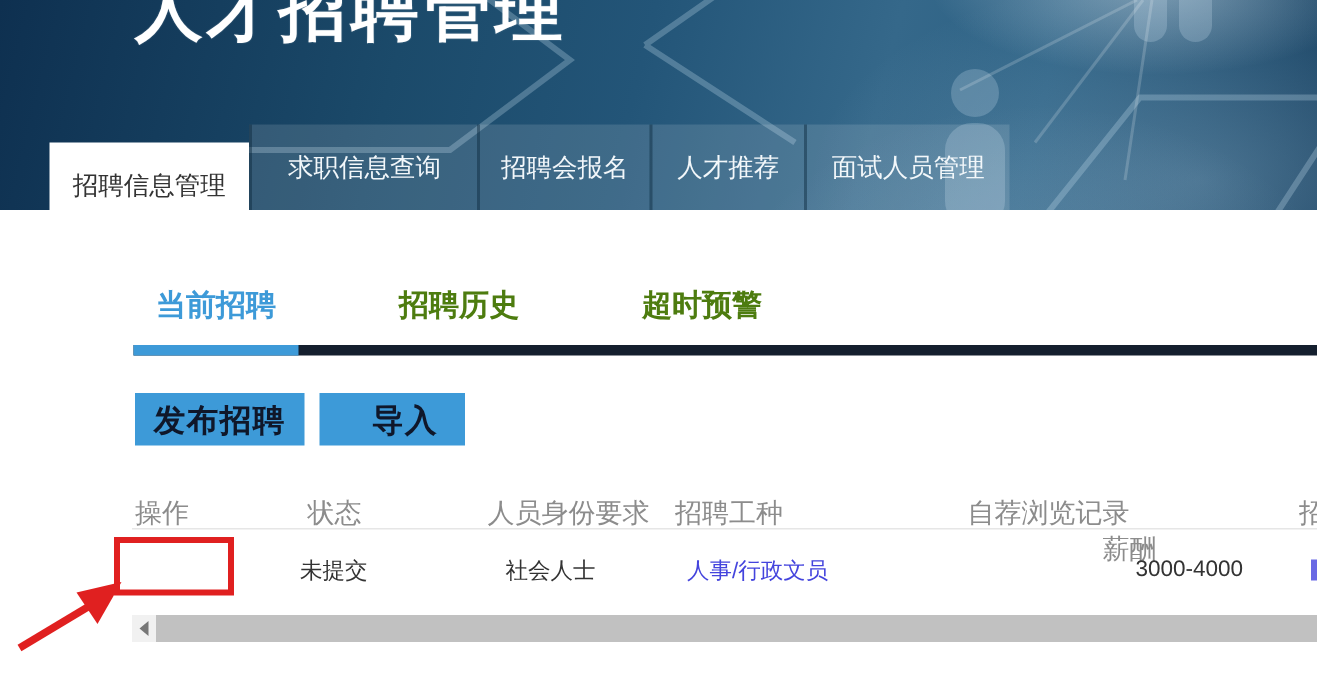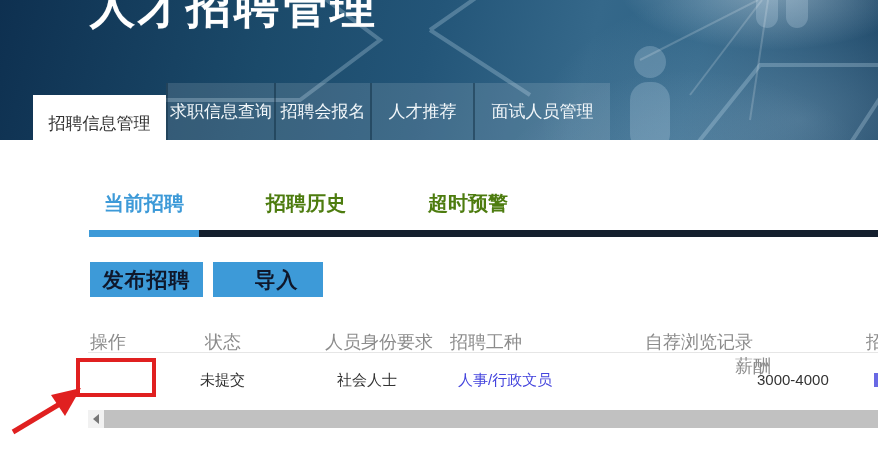--- a/index.html
+++ b/index.html
@@ -22,40 +22,40 @@
   
   .tabbar { position:absolute; left:33px; top:83px; height:57px; display:flex; }
   .tab {
     height:57px; display:flex; align-items:center; justify-content:center;
     font-size:17px; color:#f2f7fa; cursor:pointer;
     background:rgba(255,255,255,0.13); border-left:2px solid rgba(10,40,60,0.45);
     white-space:nowrap;
   }
   .tab:first-child { border-left:none; }
   .tab.active { background:#ffffff; color:#333333; }
-  .tab-w1{width:133px;margin-top:12px;} .tab-w2{width:108px;} .tab-w3{width:96px;} .tab-w4{width:103px;} .tab-w5{width:137px;}
+  .tab-w1{width:133px;margin-top:12px;} .tab-w2{width:152px;} .tab-w3{width:115px;} .tab-w4{width:103px;} .tab-w5{width:137px;}
 
   
   .subtabs { position:absolute; left:89px; top:190px; display:flex; }
   .subtab {
     width:110px; margin-right:52px; text-align:center;
     font-size:20px; font-weight:bold; color:#4d7c0f; cursor:pointer; white-space:nowrap;
   }
   .subtab.active { color:#3d9ad8; }
   .subtab-line { position:absolute; left:89px; top:230px; width:789px; height:7px; background:#141f2e; }
   .subtab-line-active { position:absolute; left:0; top:0; width:110px; height:7px; background:#3d9ad8; }
 
   
   .btn {
     position:absolute; top:262px; height:35px; border:none; cursor:pointer;
     background:#3d9ad8; color:#0f172a; font-size:21px; font-weight:bold;
     font-family:"Liberation Sans","DejaVu Sans",sans-serif; letter-spacing:1px;
   }
   .btn-publish { left:90px; width:113px; }
-  .btn-import  { left:213px; width:110px;padding-left:17px; }
+  .btn-import  { left:213px; width:97px;padding-left:17px; }
 
   
   .thead { position:absolute; top:330px; font-size:18px; color:#8c8c8c; white-space:nowrap; }
   .thead-sep { position:absolute; left:88px; top:352px; width:790px; height:1px; background:#e6e6e6; }
   .cell { position:absolute; top:371px; font-size:15px; color:#333333; white-space:nowrap; }
   .link-light { color:#4090dd; cursor:pointer; text-decoration:none; }
   .link-violet { color:#4444dd; cursor:pointer; text-decoration:none; }
   .c1{left:90px;} .c2{left:205px;} .c3{left:325px;} .c4{left:450px;} .c5{left:645px;} .c6{left:735px;margin-top:24px;}
   .c7{left:866px; width:12px; overflow:hidden;}
   .row-c2{left:200px;} .row-c3{left:337px;} .row-c4{left:458px;} .row-c6{left:757px;}

